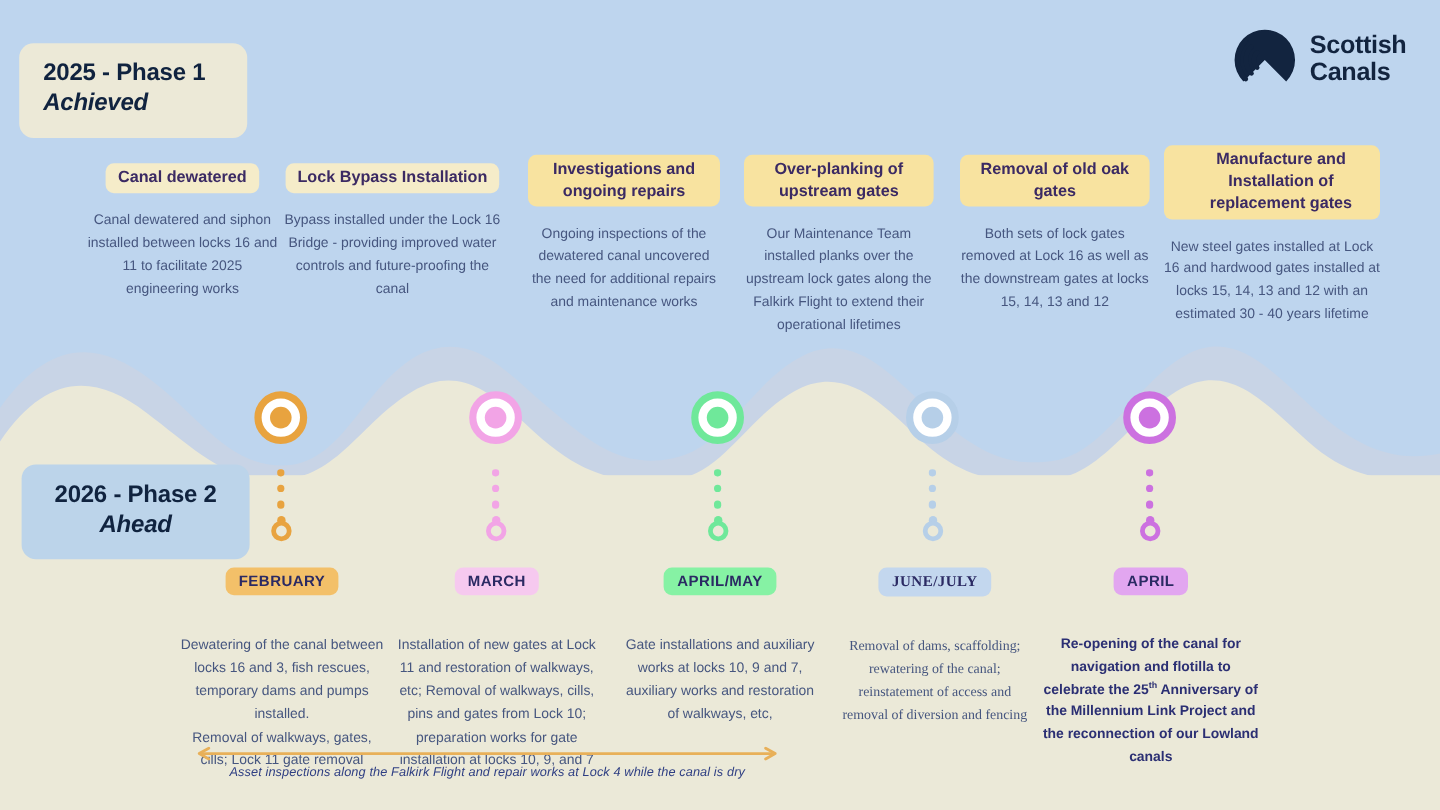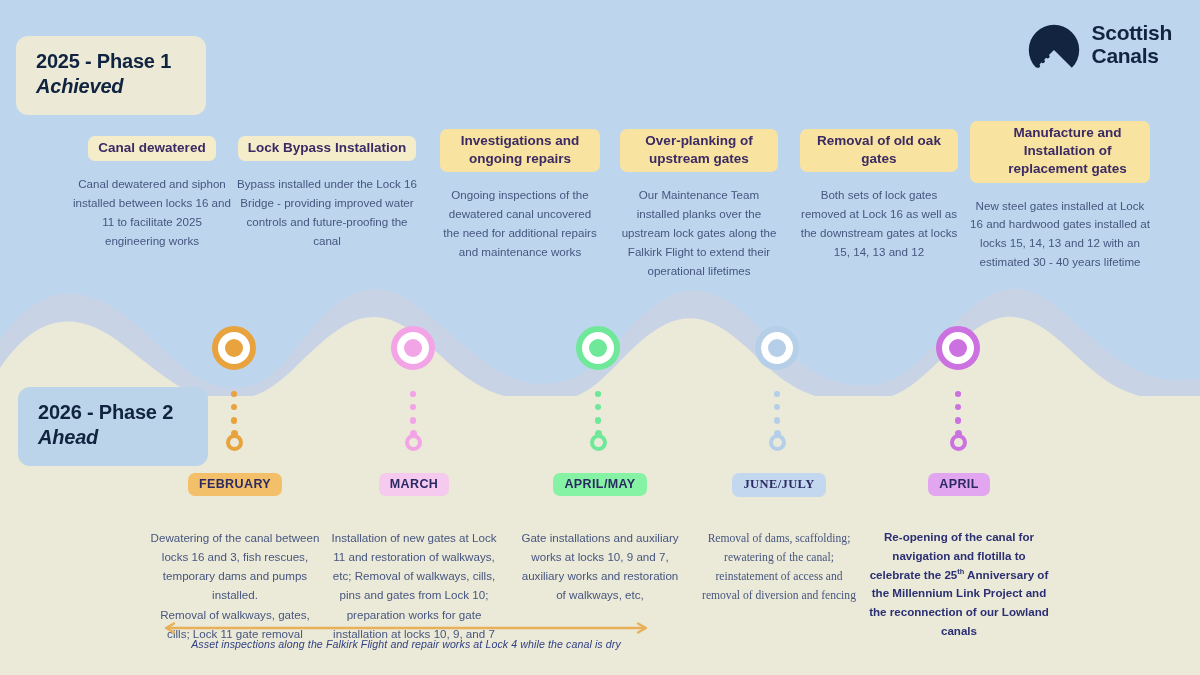--- a/index.html
+++ b/index.html
@@ -75,21 +75,21 @@
     letter-spacing: -0.2px;
     margin-top: 1px;
   }
 
   
   #logo {
     position: absolute;
     right: 28px;
     top: 22px;
     display: flex;
-    align-items: flex-start;
+    align-items: center;
     gap: 10px;
   }
   #logo-mark { width: 56px; height: 56px; display: block; }
   #logo-text {
     font-size: 21px;
     font-weight: bold;
     color: #12243f;
     line-height: 1.08;
     letter-spacing: -0.3px;
     white-space: pre-line;
@@ -231,21 +231,21 @@
     </svg>
     <div id="logo-text">Scottish
 Canals</div>
   </div>
 
   <div id="phase1-badge" class="phase-badge" style="background: rgb(236, 233, 215);">
     <span class="phase-line1">2025 - Phase 1</span>
     <span class="phase-line2">Achieved</span>
   </div>
 
-  <div id="phase2-badge" class="phase-badge" style="background: rgb(188, 212, 234);">
+  <div id="phase2-badge" class="phase-badge" style="background: rgb(188, 212, 234); text-align: center;">
     <span class="phase-line1">2026 - Phase 2</span>
     <span class="phase-line2">Ahead</span>
   </div>
 
   <div class="top-card" style="left:72px; top:136px; width:160px;">
     <span class="top-card-title hl-cream" style="background: rgb(245, 236, 201);">Canal dewatered</span>
     <div class="top-card-body">Canal dewatered and siphon installed between locks 16 and 11 to facilitate 2025 engineering works</div>
   </div>
 
   <div class="top-card" style="left:232px; top:136px; width:190px;">

